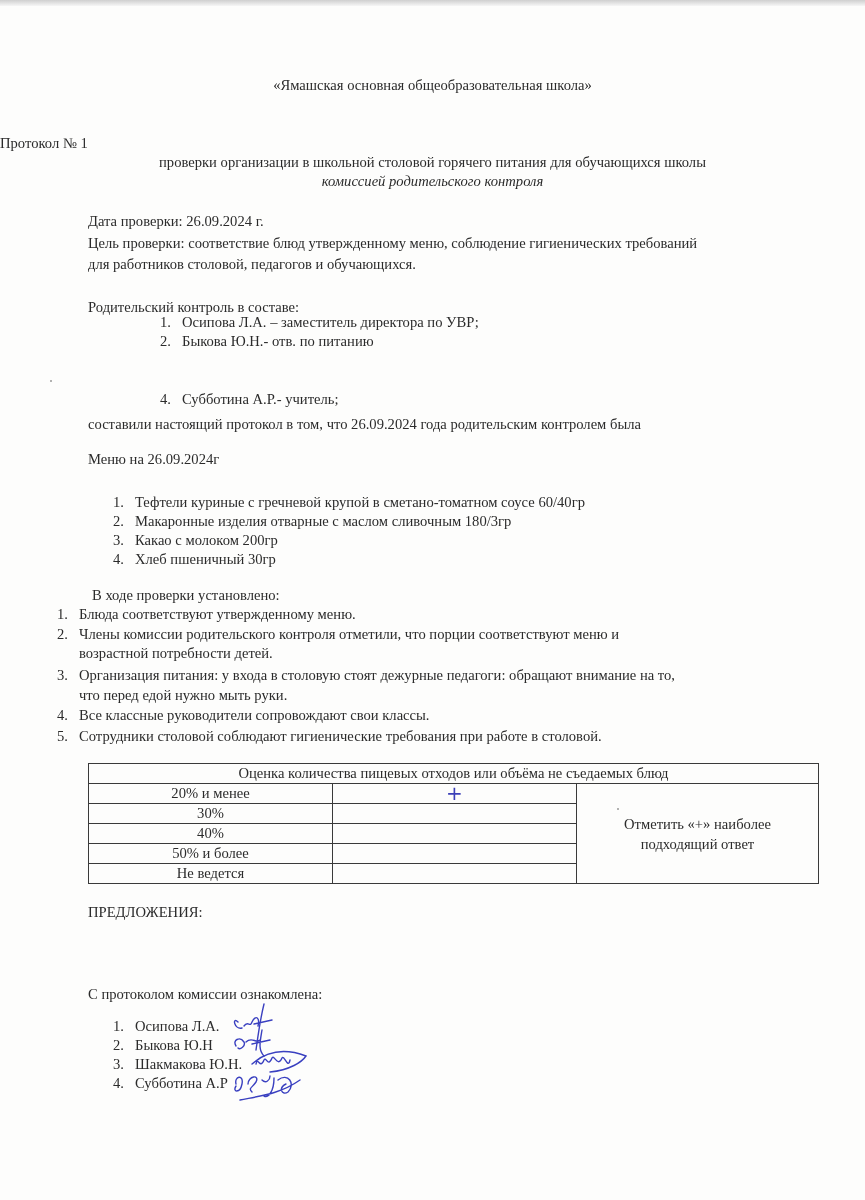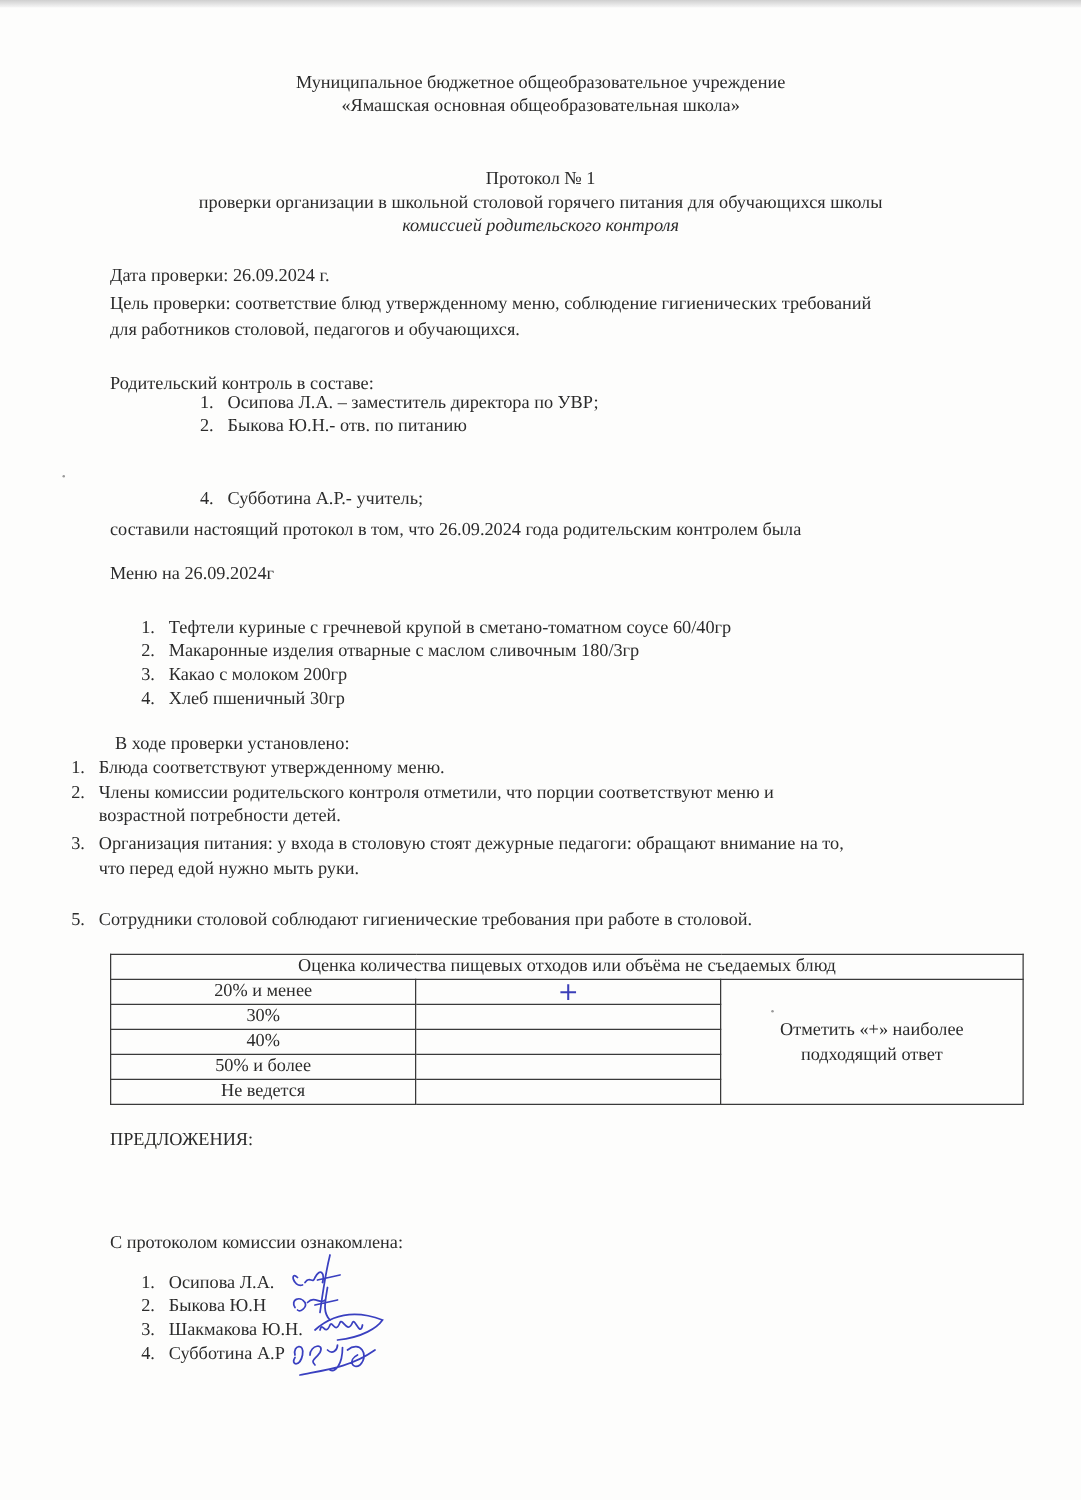--- a/index.html
+++ b/index.html
@@ -5,40 +5,39 @@
     html, body { margin: 0; padding: 0; }
     body {
       width: 865px; height: 1200px; background: #fdfdfc; position: relative; overflow: hidden;
       font-family: "Liberation Serif", serif; color: #2b2b2b; font-size: 14.6px;
     }
     .scan-edge { position: absolute; left: 0; right: 0; top: 0; height: 6px; background: linear-gradient(#cfcfcf, #f6f6f6); }
     .page { position: absolute; left: 0; top: 0; width: 865px; height: 1200px; }
     .line { position: absolute; white-space: nowrap; line-height: 18px; }
     .hdr1 { top: 57px; left: 0; right: 0; text-align: center; }
     .hdr2 { top: 76px; left: 0; right: 0; text-align: center; }
-    .proto { top: 134px; left: 0; right: 0; text-align: center; }
+    .proto { top: 134px; left: 0; right: 0; text-align: left; }
     .sub1 { top: 153px; left: 0; right: 0; text-align: center; }
     .sub2 { top: 172px; left: 0; right: 0; text-align: center; font-style: italic; }
     .num { display: inline-block; width: 22px; text-align: left; }
     table.waste { position: absolute; left: 88px; top: 763px; width: 731px; border-collapse: collapse; font-size: 14.6px; }
     table.waste td { border: 1px solid #3a3a3a; text-align: center; padding: 0; height: 19px; line-height: 19px; }
     table.waste td.col1 { width: 243px; }
     table.waste td.col2 { width: 243px; color: #3b3fb8; font-family: "DejaVu Sans", sans-serif; font-size: 20px; }
     table.waste td.note { line-height: 20px; }
     .sig { position: absolute; }
     .dot { position: absolute; width: 2px; height: 2px; background: #999; border-radius: 1px; }
   </style>
 </head>
 <body>
 
 <div class="scan-edge"></div>
 
 <div class="page">
 
-  <div class="line hdr1">Муниципальное бюджетное общеобразовательное учреждение</div>
   <div class="line hdr2">«Ямашская основная общеобразовательная школа»</div>
 
   <div class="line proto">Протокол № 1</div>
   <div class="line sub1">проверки организации в школьной столовой горячего питания для обучающихся школы</div>
   <div class="line sub2">комиссией родительского контроля</div>
 
   <div class="line" style="top:212px;left:88px;">Дата проверки: 26.09.2024 г.</div>
   <div class="line" style="top:234px;left:88px;">Цель проверки: соответствие блюд утвержденному меню, соблюдение гигиенических требований</div>
   <div class="line" style="top:255px;left:88px;">для работников столовой, педагогов и обучающихся.</div>
 
@@ -53,20 +52,21 @@
   <div class="line" style="top:512px;left:113px;"><span class="num">2.</span><span>Макаронные изделия отварные с маслом сливочным 180/3гр</span></div>
   <div class="line" style="top:531px;left:113px;"><span class="num">3.</span><span>Какао с молоком 200гр</span></div>
   <div class="line" style="top:550px;left:113px;"><span class="num">4.</span><span>Хлеб пшеничный 30гр</span></div>
 
   <div class="line" style="top:586px;left:92px;">В ходе проверки установлено:</div>
   <div class="line" style="top:605px;left:57px;"><span class="num">1.</span><span>Блюда соответствуют утвержденному меню.</span></div>
   <div class="line" style="top:625px;left:57px;"><span class="num">2.</span><span>Члены комиссии родительского контроля отметили, что порции соответствуют меню и</span></div>
   <div class="line" style="top:644px;left:79px;">возрастной потребности детей.</div>
   <div class="line" style="top:666px;left:57px;"><span class="num">3.</span><span>Организация питания: у входа в столовую стоят дежурные педагоги: обращают внимание на то,</span></div>
   <div class="line" style="top:686px;left:79px;">что перед едой нужно мыть руки.</div>
+  <div class="line" style="top:706px;left:57px;"><span class="num">4.</span><span>Все классные руководители сопровождают свои классы.</span></div>
   <div class="line" style="top:727px;left:57px;"><span class="num">5.</span><span>Сотрудники столовой соблюдают гигиенические требования при работе в столовой.</span></div>
 
   <table class="waste">
     <tbody>
         <tr>
       <td colspan="3">Оценка количества пищевых отходов или объёма не съедаемых блюд</td>
     </tr>
     <tr>
       <td class="col1">20% и менее</td>
       <td class="col2">+</td>

